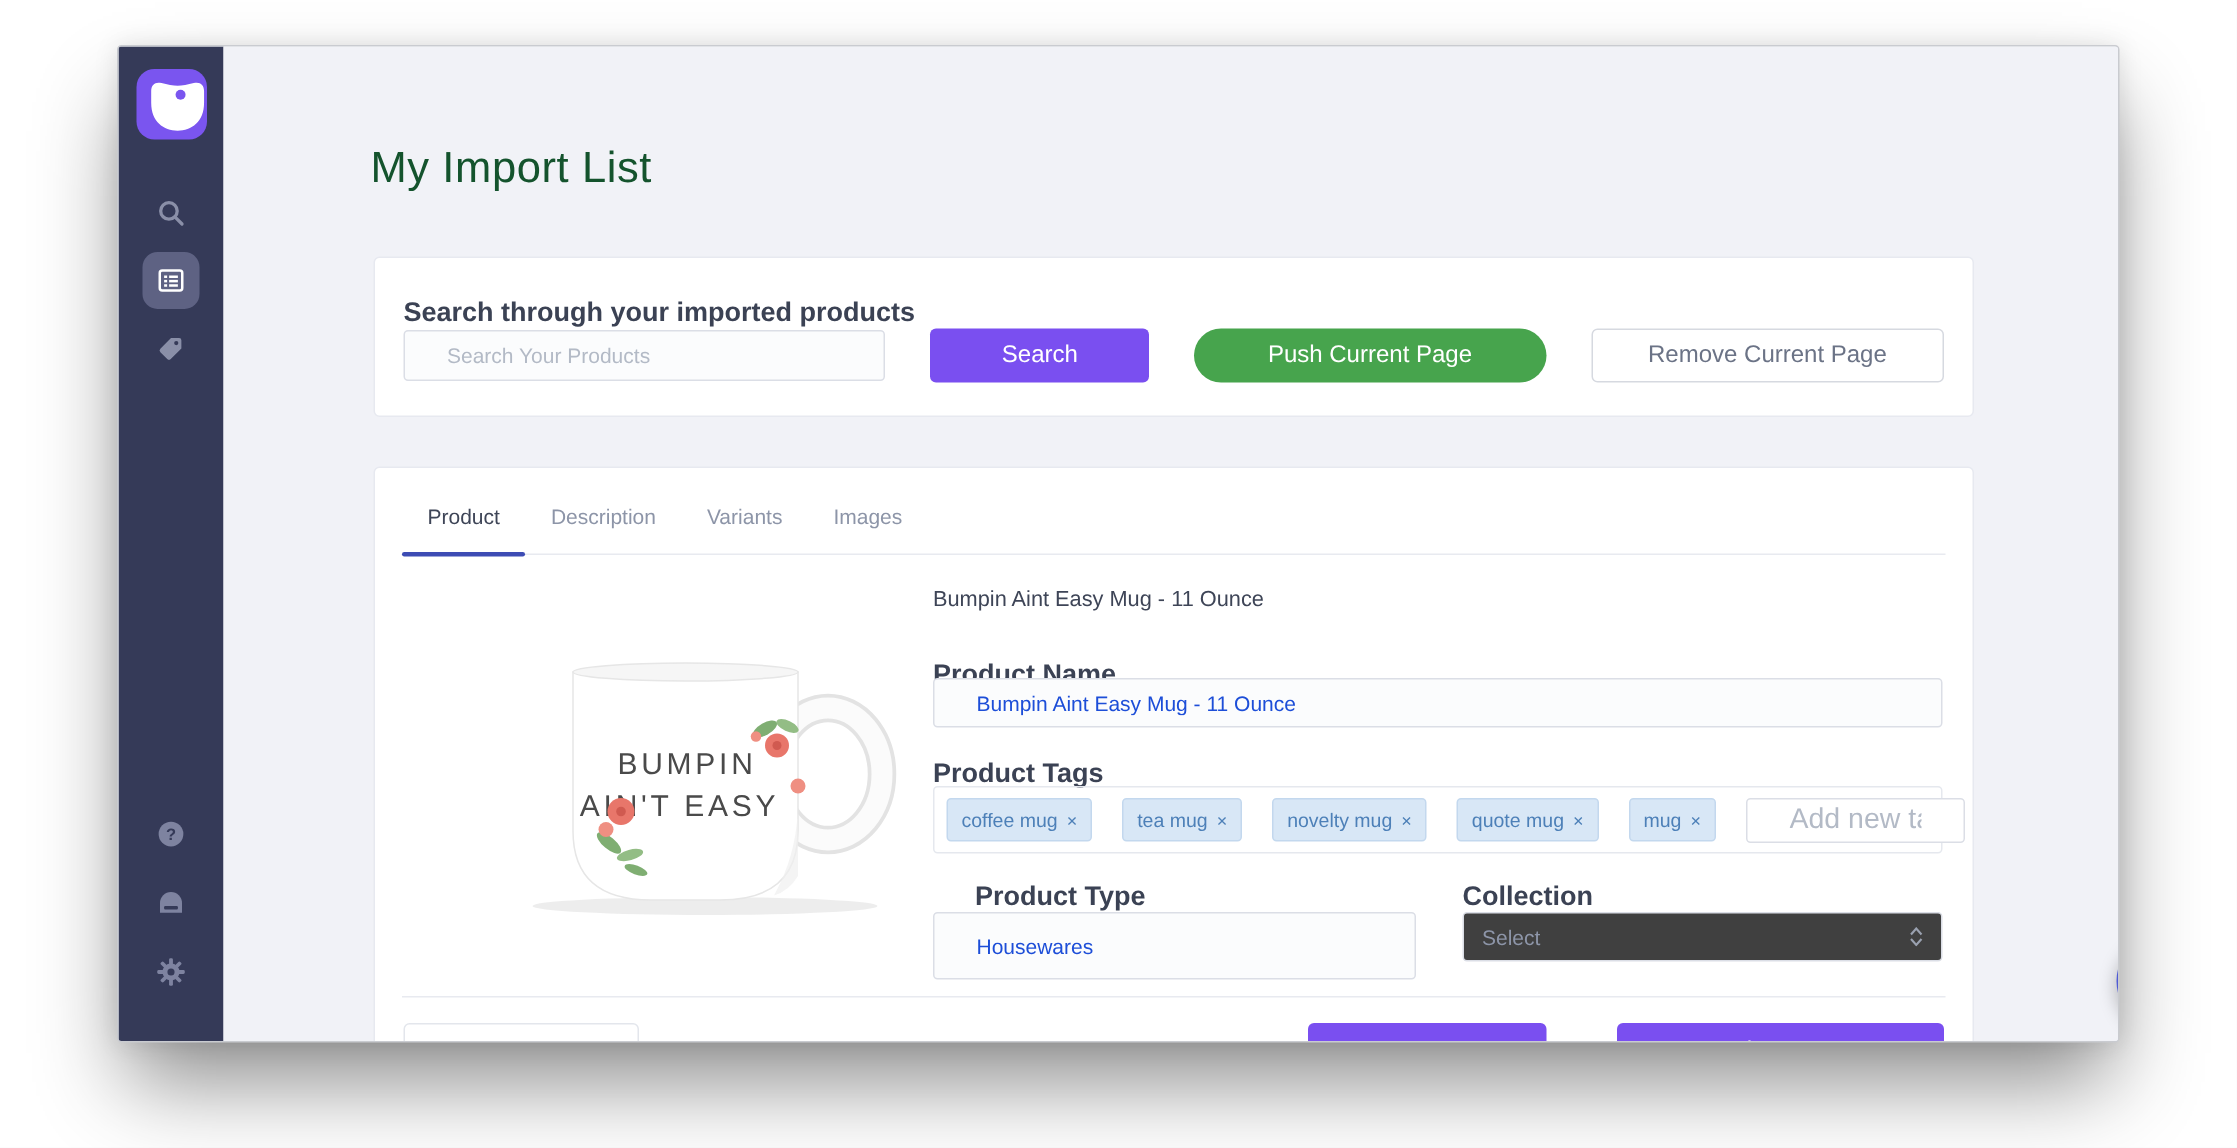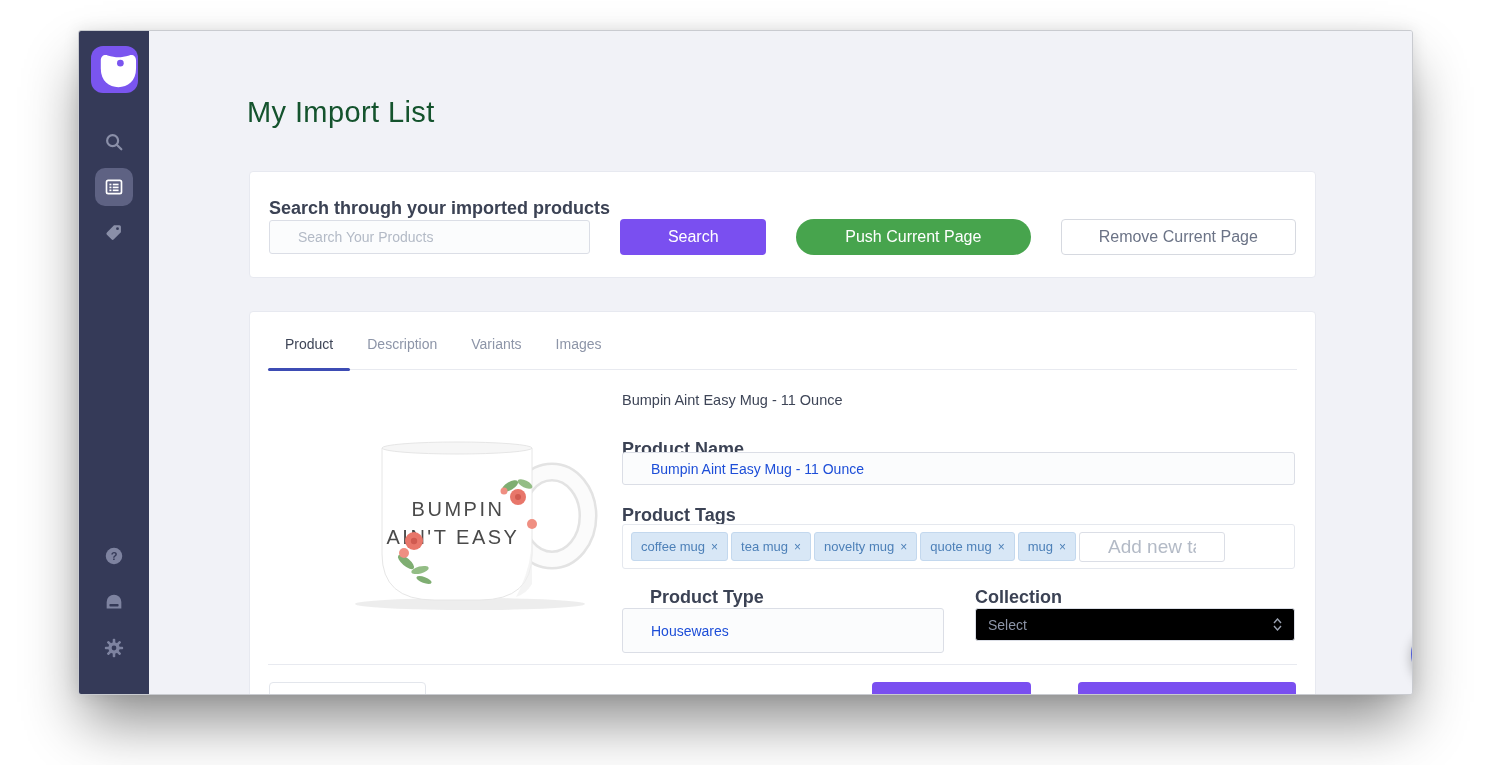--- a/index.html
+++ b/index.html
@@ -54,30 +54,30 @@
   .tab.active::after { content:""; position:absolute; left:0; right:0; bottom:-2px; height:3px;
     background:#3d4cb4; border-radius:2px; }
 
   
   .prod-title { position:absolute; left:372px; top:80px; font-size:14.5px; color:#3e4557; }
   .lbl-name   { position:absolute; left:372px; top:115px;margin-top:12px; }
   .inp-name   { position:absolute; left:372px; top:140px; width:673px; height:33px; }
   .lbl-tags   { position:absolute; left:372px; top:193px; }
   .tags-box   { position:absolute; left:372px; top:212px; width:673px; height:45px;
     border:1px solid #e5e8ee; border-radius:3px; display:flex; align-items:center;
-    padding:0 8px; gap:3px; }
+    padding:0 8px; gap:20px; }
   .chip { background:#d8e7f6; border:1px solid #c3d8ee; border-radius:3px; color:#4d80b8;
     font-size:13px; padding:6px 9px; display:flex; align-items:center; gap:6px; white-space:nowrap; }
   .chip .x { cursor:pointer; font-size:12px; }
   .add-tag { width:146px; height:30px; font-size:19px; background:#fff; }
   .lbl-type { position:absolute; left:372px; top:275px;padding-left:28px; }
   .inp-type { position:absolute; left:372px; top:296px; width:322px; height:45px; }
   .lbl-coll { position:absolute; left:725px; top:275px; }
   .sel-coll { position:absolute; left:725px; top:296px; width:320px; height:33px;
-    background:#000000; border:1px solid #dbdee6; border-radius:3px; display:flex;
+    background:#404040; border:1px solid #dbdee6; border-radius:3px; display:flex;
     align-items:center; padding:0 12px; font-size:14px; color:#8d95a8; cursor:pointer; }
   .sel-coll .chev { margin-left:auto; display:flex; flex-direction:column; gap:1px; }
 
   .divider { position:absolute; left:18px; right:18px; top:352px; border-top:1px solid #e8eaf0; }
   .footer-row { position:absolute; left:0; right:0; top:370px; height:37px; }
   .btn-remove-prod { position:absolute; left:19px; width:157px; height:37px; background:#fff;
     border:1px solid #e3e6ec; color:#6b7386; font-size:13.5px; }
   .btn-save { position:absolute; left:622px; width:159px; height:37px; background:#7a4ff0; color:#fff; }
   .btn-pushstore { position:absolute; left:828px; width:218px; height:37px; background:#7a4ff0; color:#fff; }
 

